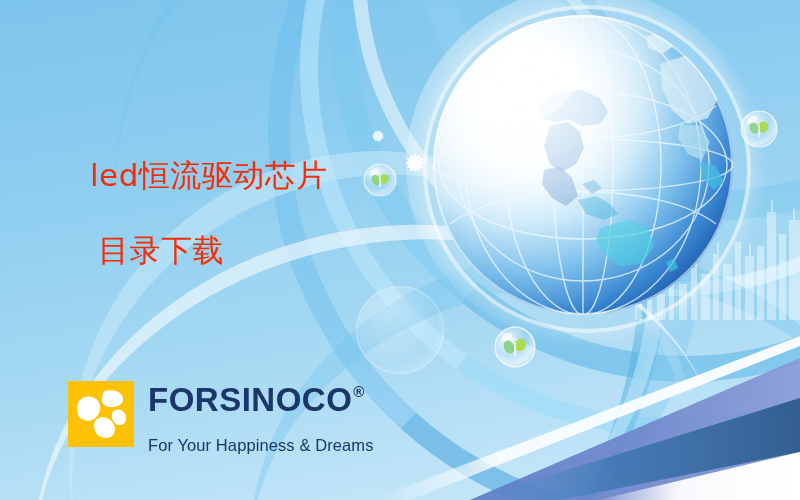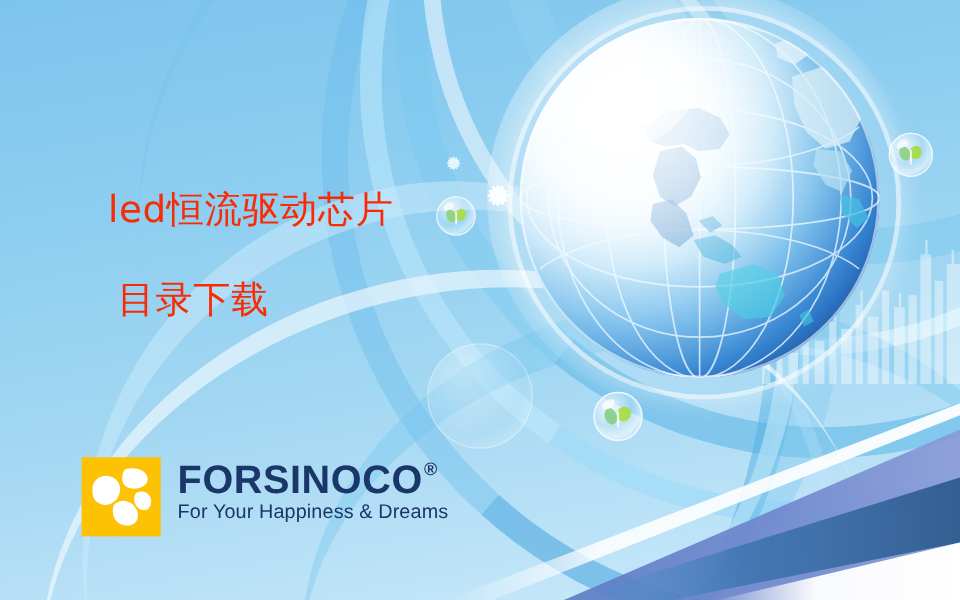--- a/index.html
+++ b/index.html
@@ -236,21 +236,21 @@
     font-size: 15px;
     margin-left: 1px;
     margin-top: 1px;
   }
   #logo-tag {
     color: #1b3668;
     font-family: "Liberation Sans", sans-serif;
     font-size: 16.5px;
     font-weight: normal;
     letter-spacing: 0.1px;
-    margin-top: 2px;
+    margin-top: 20px;
     white-space: nowrap;
   }
 </style>
 </head>
 <body>
 
 <div id="stage">
 
   <div id="arcA" class="arc-band"></div>
   <div id="arcC" class="arc-band"></div>

